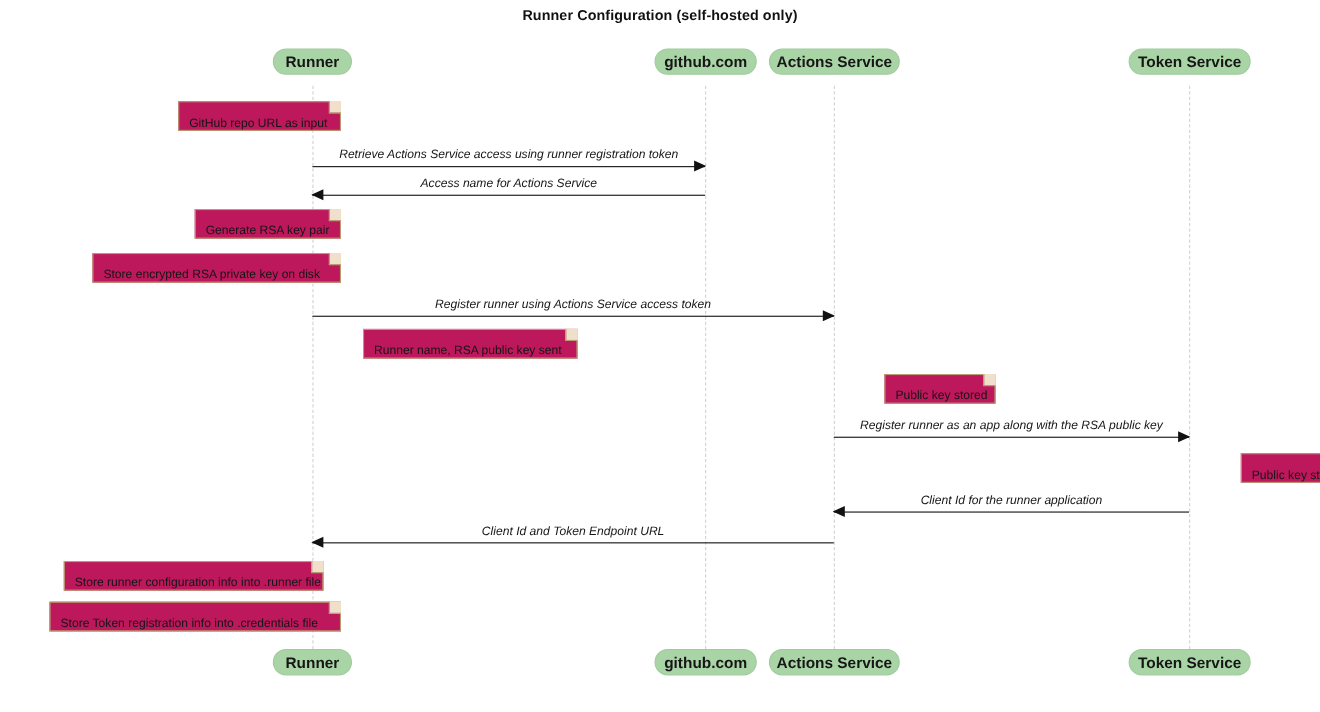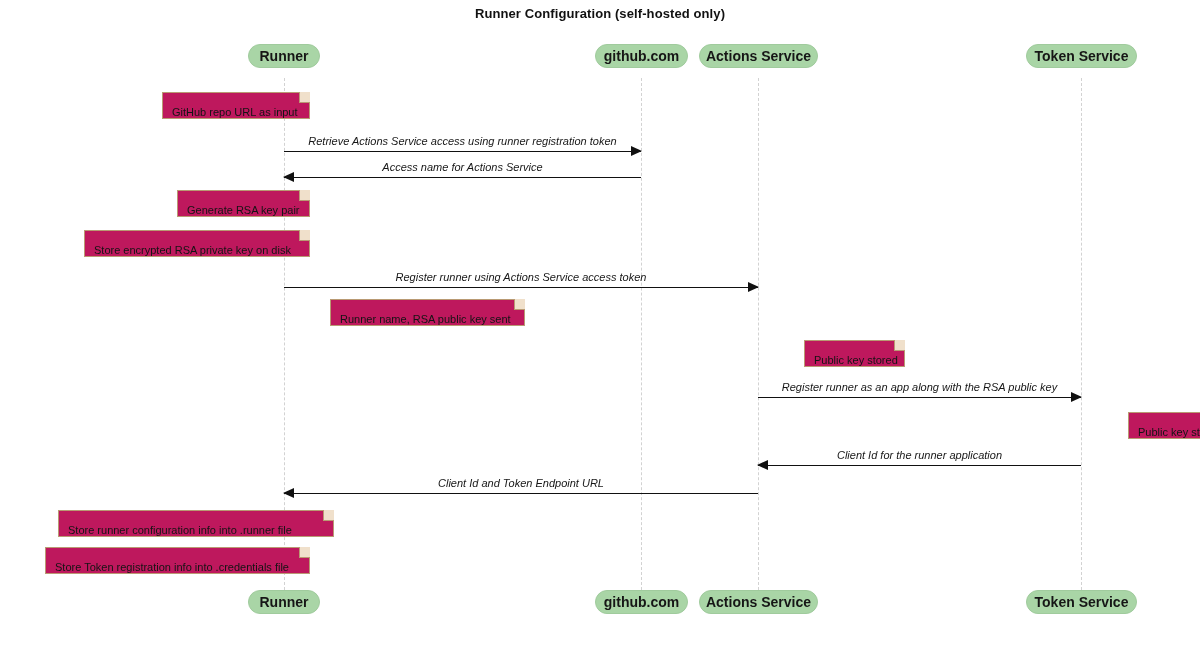--- a/index.html
+++ b/index.html
@@ -231,21 +231,21 @@
       <div class="note" style="left: 768px; top: 340px; width: 101px;">
         <span>Public key stored</span>
         <span class="dogear-cut"></span>
         <span class="dogear"></span>
       </div>
       <div class="note" style="left: 1092px; top: 412px; width: 101px;">
         <span>Public key stored</span>
         <span class="dogear-cut"></span>
         <span class="dogear"></span>
       </div>
-      <div class="note" style="left: 22px; top: 510px; width: 276px;">
+      <div class="note" style="left: 22px; top: 510px; width: 236px;">
         <span>Store runner configuration info into .runner file</span>
         <span class="dogear-cut"></span>
         <span class="dogear"></span>
       </div>
       <div class="note" style="left: 9px; top: 547px; width: 265px;">
         <span>Store Token registration info into .credentials file</span>
         <span class="dogear-cut"></span>
         <span class="dogear"></span>
       </div>
     </div>

